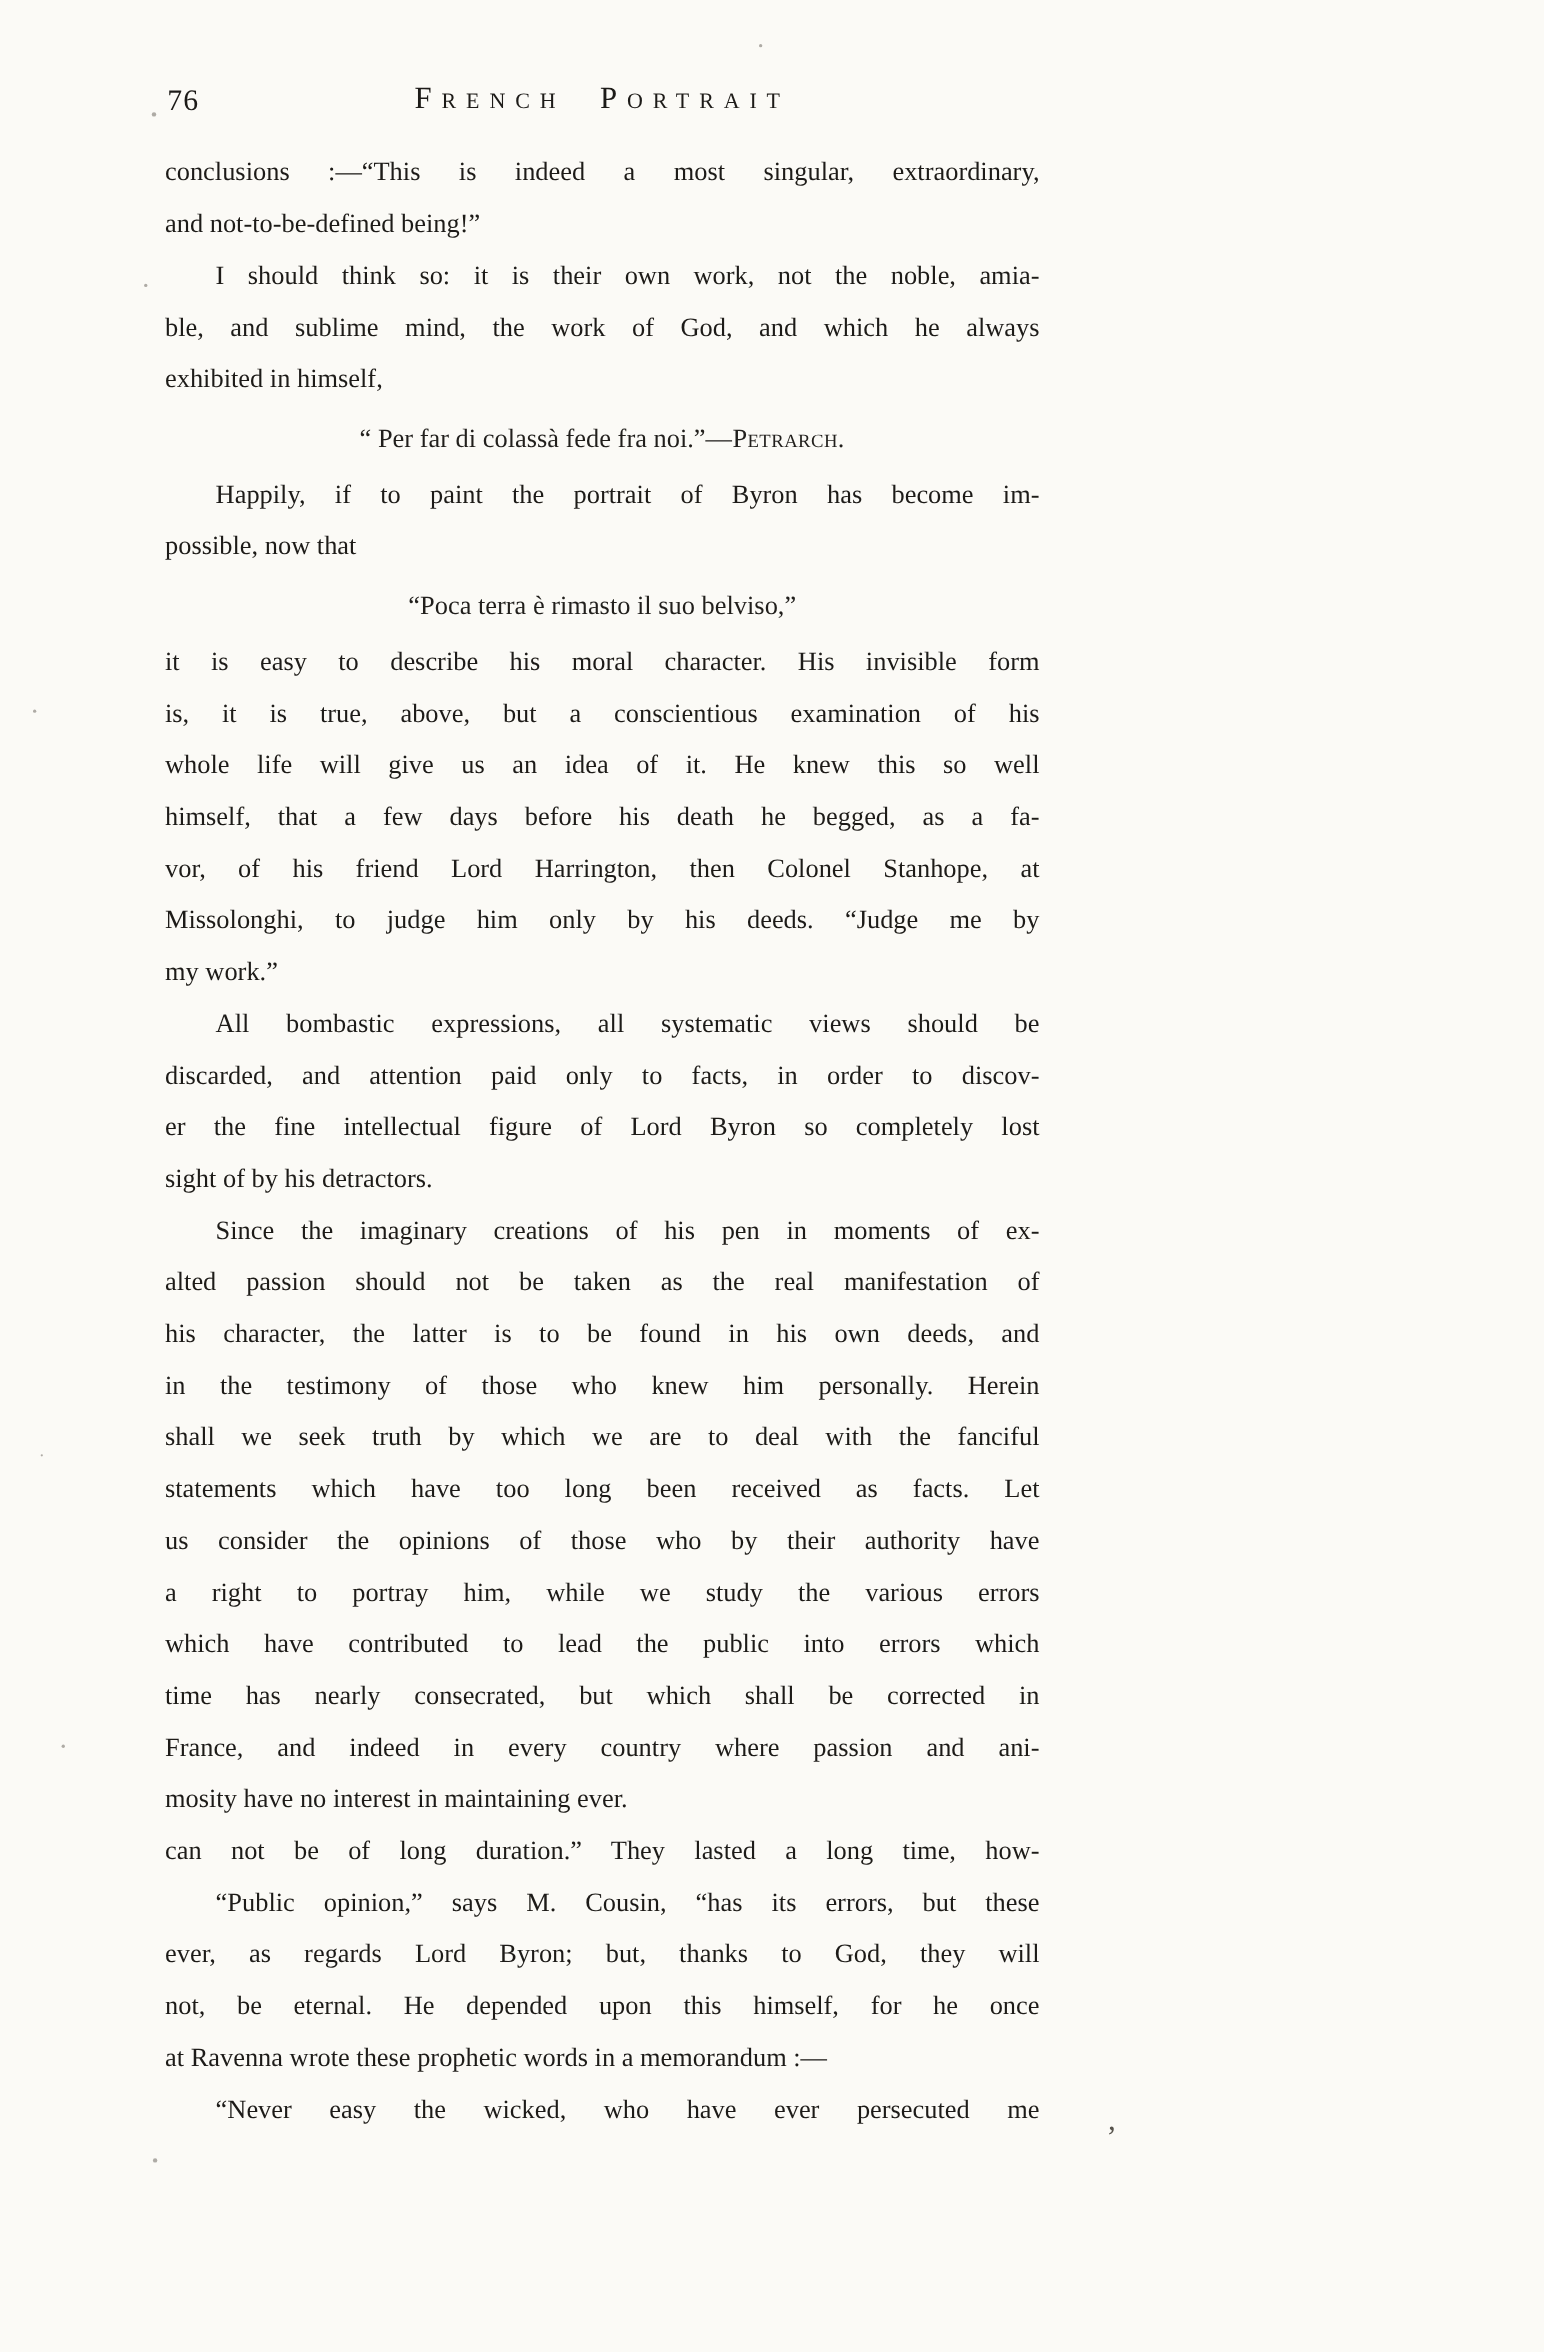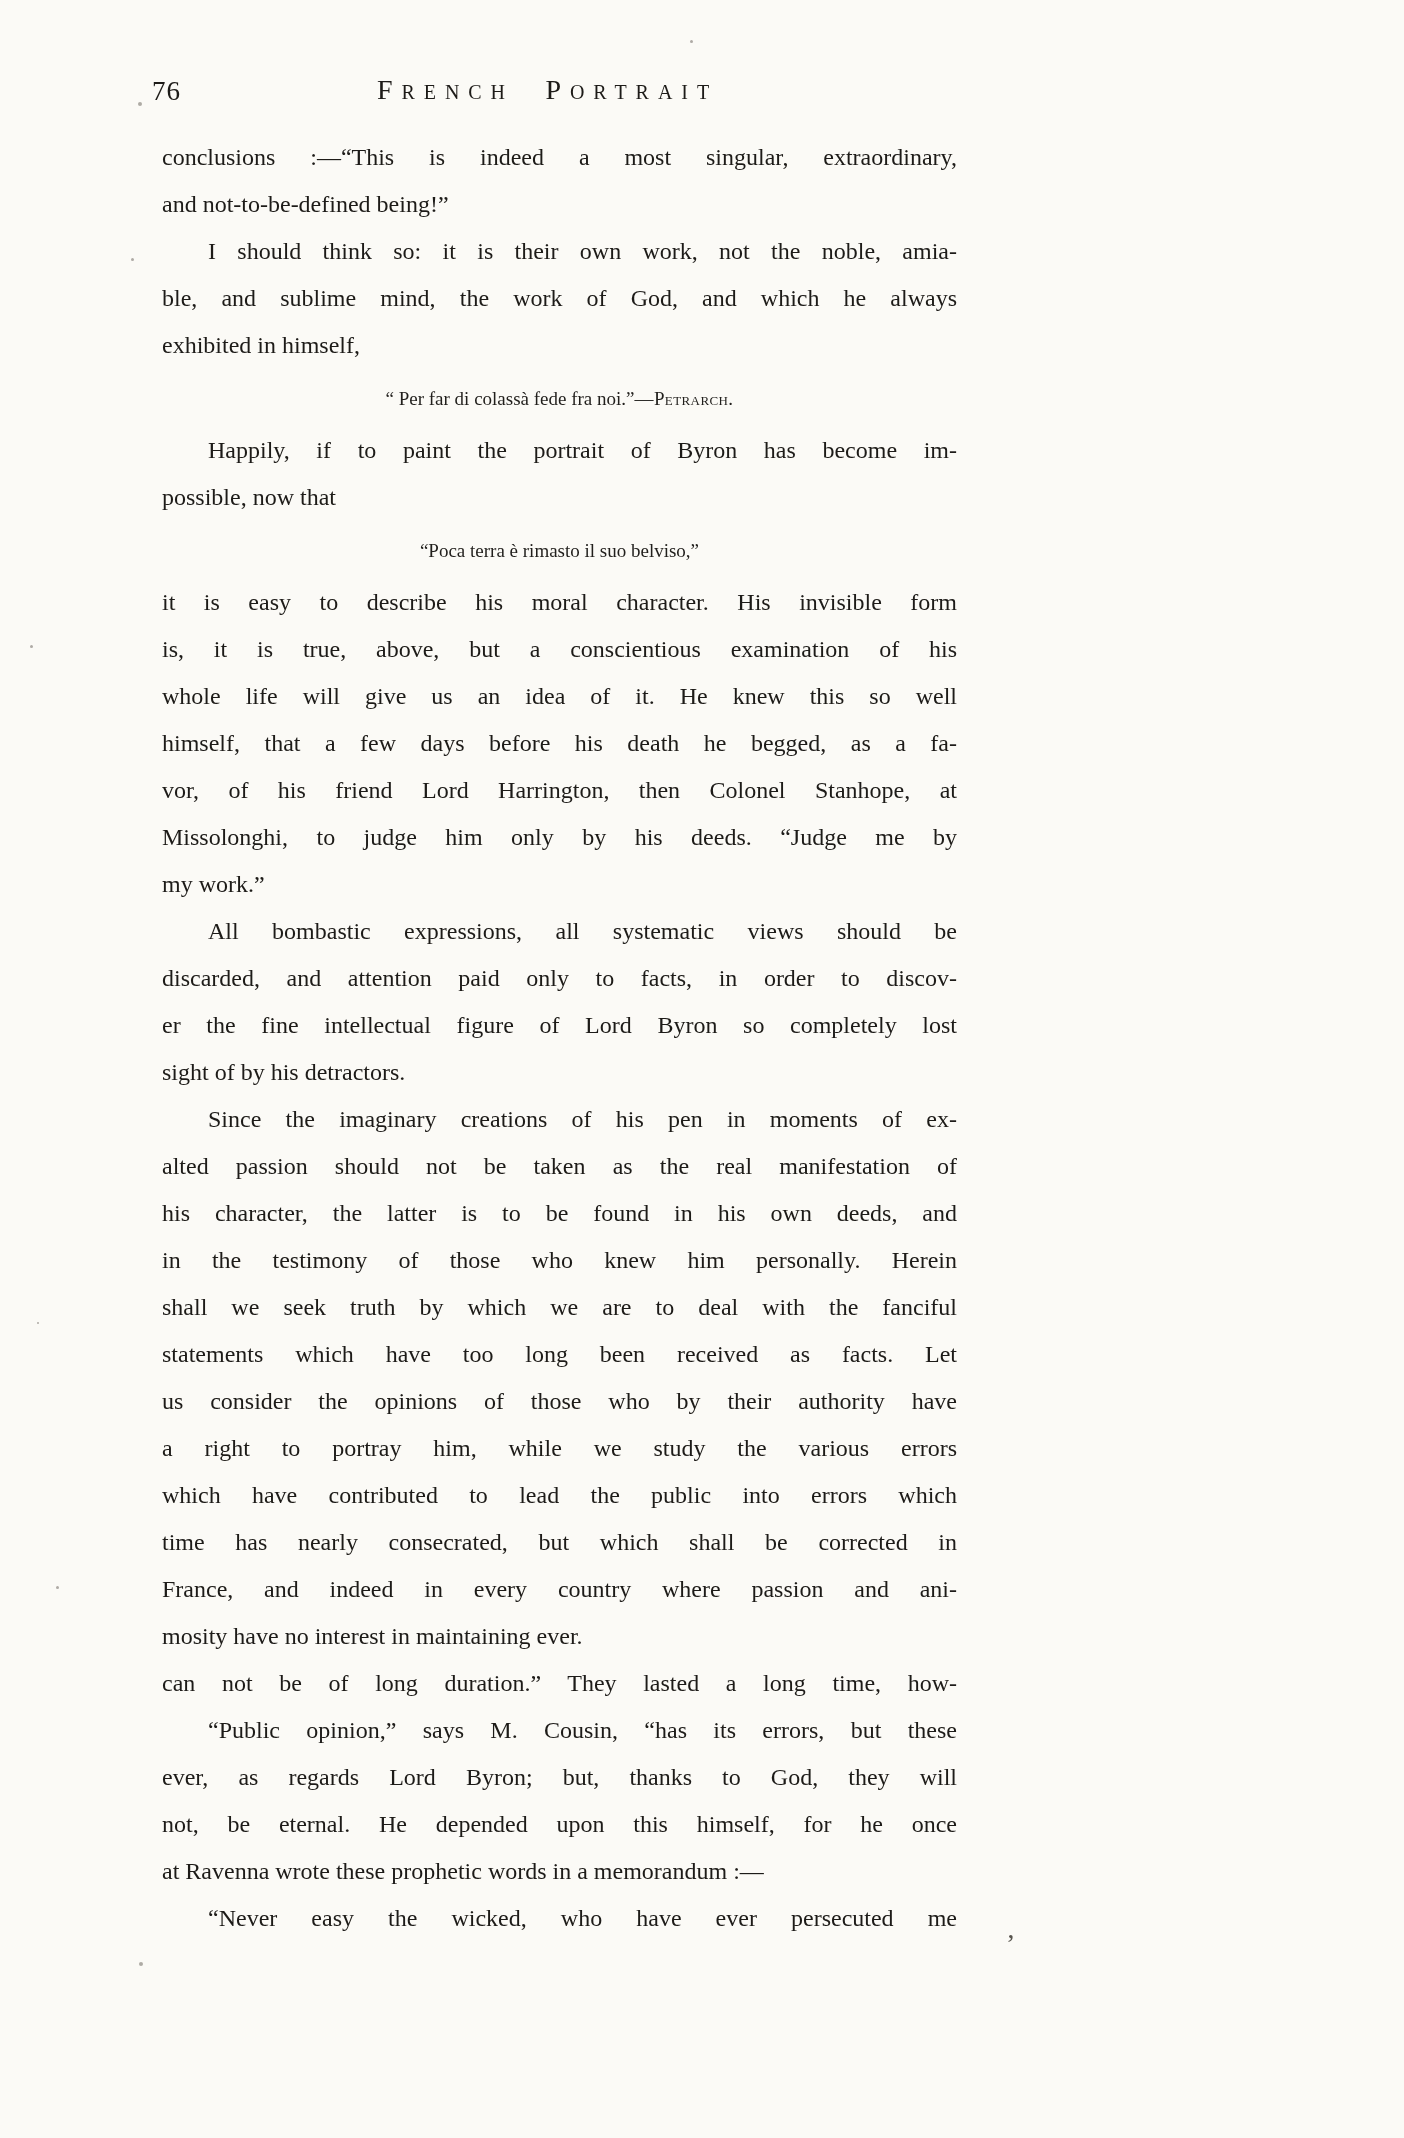--- a/index.html
+++ b/index.html
@@ -19,30 +19,30 @@
   .running-head{position:absolute;top:74px;left:150px;width:795px;height:38px;}
   .page-num{position:absolute;left:2px;top:2px;font-size:27px;letter-spacing:1px;}
   .head-title{
     position:absolute;left:0;right:0;top:0;text-align:center;
     font-size:28px;font-variant:small-caps;
     letter-spacing:0.32em;word-spacing:0.55em;
   }
 
   .text-body{
     position:absolute;top:134px;left:150px;width:795px;
-    font-size:24px;line-height:47px;margin-left:12px;
+    font-size:24px;line-height:47px;
   }
   .para{margin:0;}
   .line{min-height:47px;}
   .line.just{text-align:justify;text-align-last:justify;}
   .line.indent{text-indent:46px;}
 
   .quote{
     text-align:center;
-    font-size:19px;line-height:30px;
+    font-size:24px;line-height:30px;
     margin:15px 0 13px 0;
     color:#211f1c;
   }
   .quote-attr{font-variant:small-caps;letter-spacing:0.4px;}
 
   .speck{position:absolute;background:#6f6a62;border-radius:50%;opacity:.55;}
   .s0{left:690px;top:40px;width:3px;height:3px;}
   .s1{left:138px;top:102px;width:4px;height:4px;}
   .s2{left:131px;top:258px;width:3px;height:3px;}
   .s3{left:30px;top:645px;width:3px;height:3px;}

